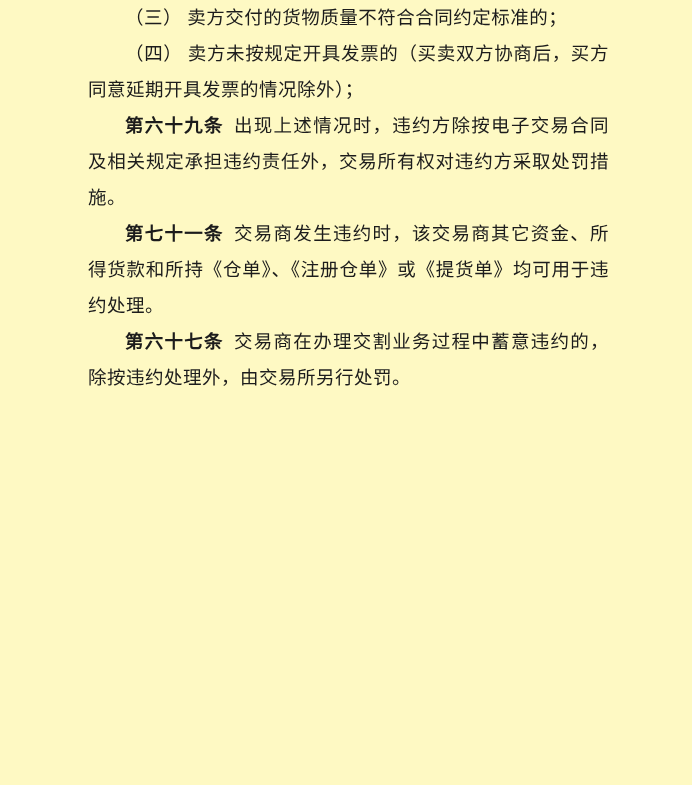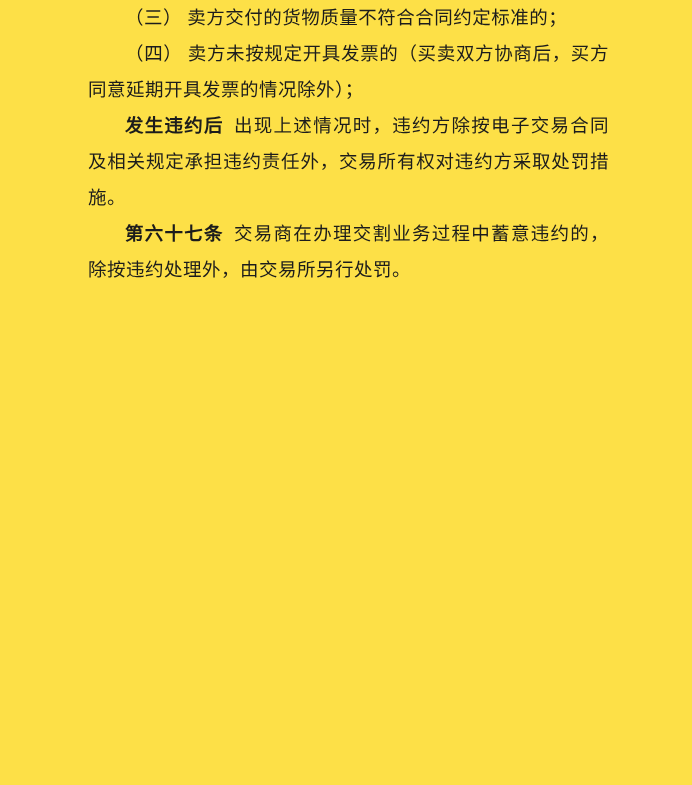--- a/index.html
+++ b/index.html
@@ -34,29 +34,30 @@
   }
   .article-lead {
     font-weight: 700;
     margin-right: 0.55em;
     letter-spacing: 0.5px;
   }
 </style>
 </head>
 <body>
 
-<div class="page" style="background: #fde047;">
+<div class="page" style="background: #fef9c3;">
   <div class="doc-body" id="doc-body" style="color: rgb(28, 28, 28);">
   <p><span class="para-text">（三） 卖方交付的货物质量不符合合同约定标准的；</span></p>
 
   <p><span class="para-text">（四） 卖方未按规定开具发票的（买卖双方协商后，买方同意延期开具发票的情况除外）；</span></p>
 
 
-  <p><b class="article-lead">发生违约后</b><span class="para-text">出现上述情况时，违约方除按电子交易合同及相关规定承担违约责任外，交易所有权对违约方采取处罚措施。</span></p>
+  <p><b class="article-lead">第六十九条</b><span class="para-text">出现上述情况时，违约方除按电子交易合同及相关规定承担违约责任外，交易所有权对违约方采取处罚措施。</span></p>
 
 
 
 
+  <p><b class="article-lead">第七十一条</b><span class="para-text">交易商发生违约时，该交易商其它资金、所得货款和所持《仓单》、《注册仓单》或《提货单》均可用于违约处理。</span></p>
 
   <p><b class="article-lead">第六十七条</b><span class="para-text">交易商在办理交割业务过程中蓄意违约的，除按违约处理外，由交易所另行处罚。</span></p>
 
 </div>
 </div>
 
 </body></html>

